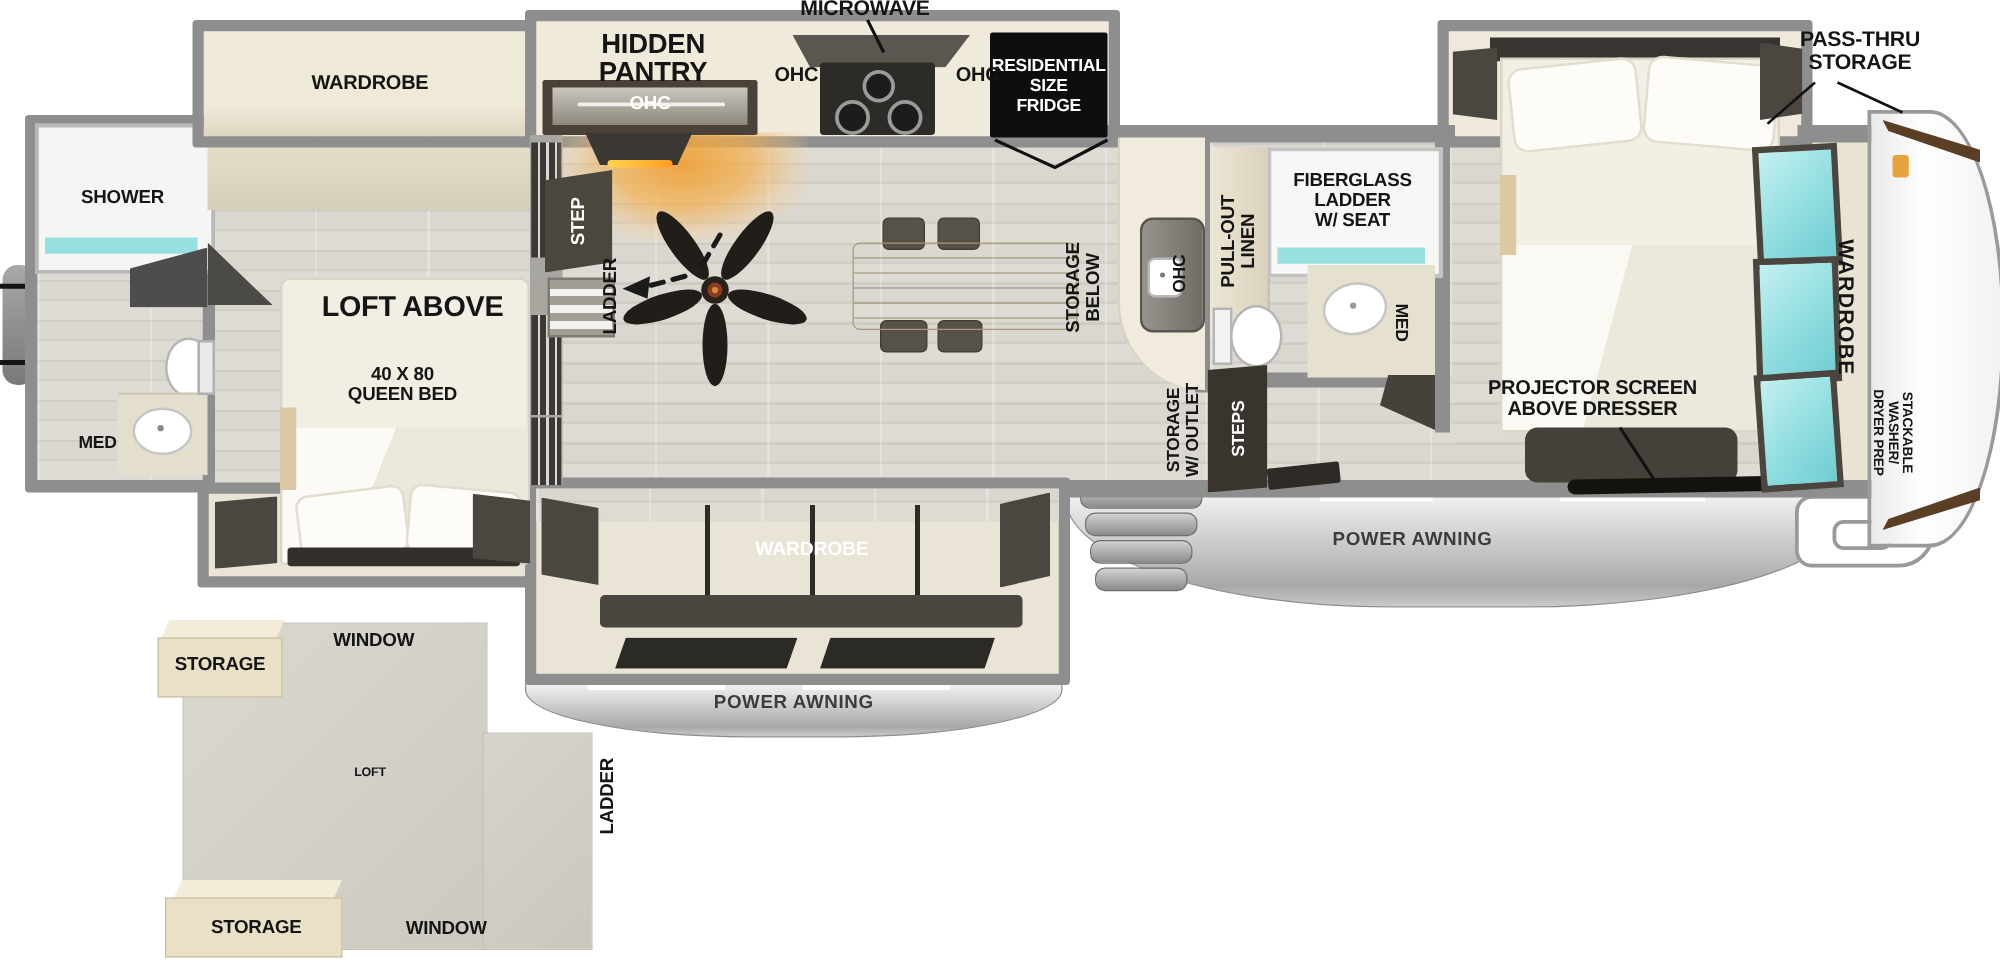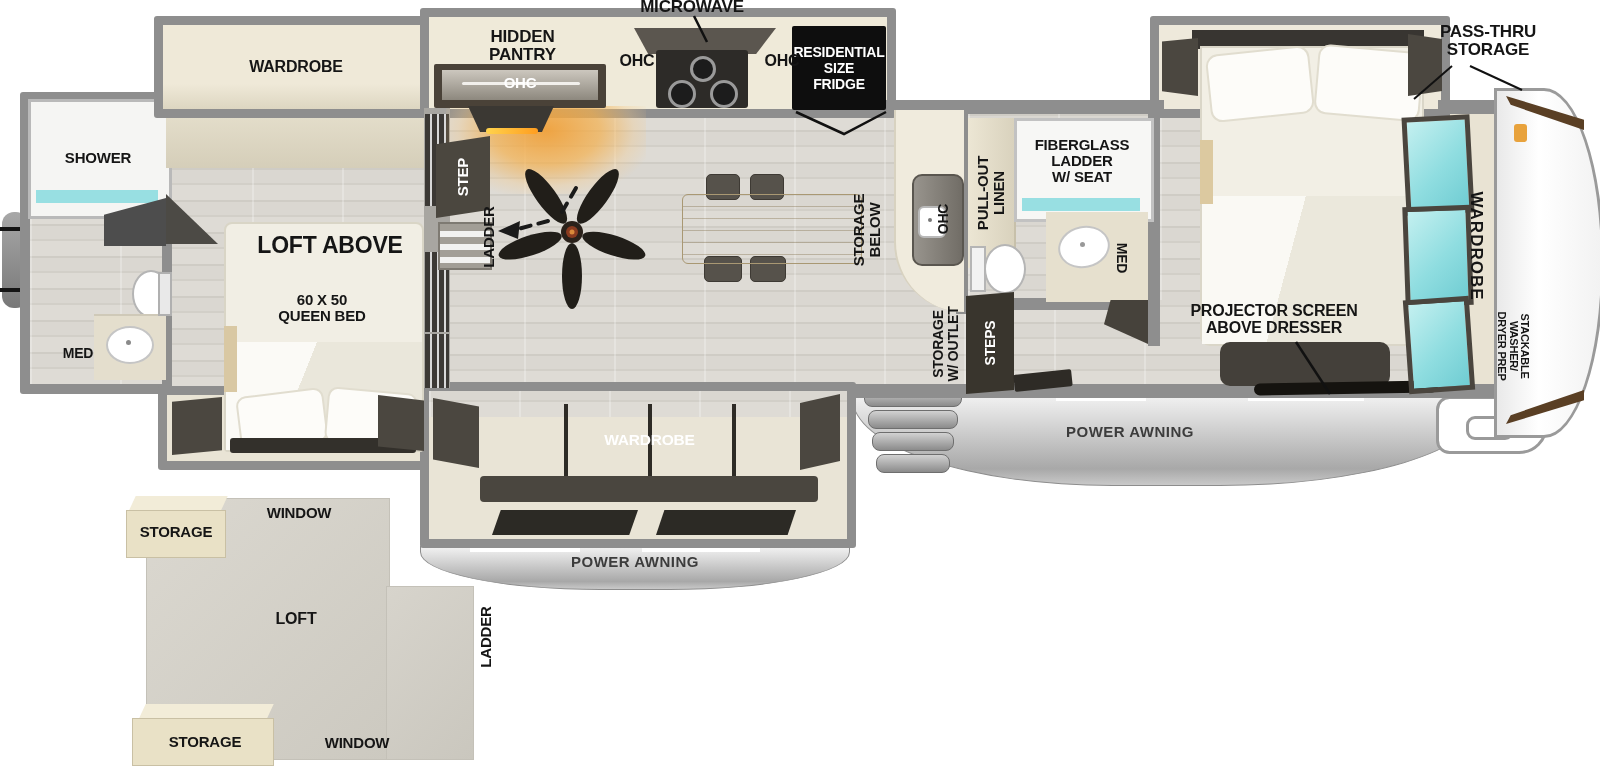--- a/index.html
+++ b/index.html
@@ -88,35 +88,35 @@
   <div class="dkwin" style="left:378px;top:395px;width:46px;height:56px;clip-path:polygon(0 0,100% 10%,100% 100%,0 92%);"></div>
 
   <div class="furn" style="left:224px;top:222px;width:196px;height:226px;background:#f1eee4;border:2px solid #d9d5c6;border-radius:8px 8px 4px 4px;">
     <div class="abs" style="left:0;top:52%;width:100%;height:48%;background:linear-gradient(112deg,#fbfaf6 0 38%,#eae7db 38% 98%);"></div>
   </div>
   <div class="furn" style="left:224px;top:326px;width:13px;height:66px;background:#d9c8a3;"></div>
   <div class="furn" style="left:238px;top:392px;width:84px;height:50px;background:#fdfcf9;border:2px solid #e1ddcf;border-radius:10px;transform:rotate(-7deg);"></div>
   <div class="furn" style="left:326px;top:390px;width:86px;height:52px;background:#fdfcf9;border:2px solid #e1ddcf;border-radius:10px;transform:rotate(5deg);"></div>
   <div class="furn" style="left:230px;top:438px;width:186px;height:15px;background:#33302b;border-radius:3px;"></div>
   <div class="lbl" style="left:240px;top:230px;width:180px;height:30px;font-size:23px;">LOFT ABOVE</div>
-  <div class="lbl" style="left:252px;top:288px;width:140px;height:40px;font-size:15px;">60 X 50
+  <div class="lbl" style="left:252px;top:288px;width:140px;height:40px;font-size:15px;">40 X 80
 QUEEN BED</div>
 
   <div class="abs" style="left:424px;top:108px;width:26px;height:280px;background:#a8a6a1;z-index:11;"></div>
   <div class="abs" style="left:425px;top:114px;width:24px;height:92px;background:repeating-linear-gradient(90deg,#3c3935 0 5px,#d8d8d8 5px 7px);z-index:12;"></div>
   <div class="abs" style="left:425px;top:252px;width:24px;height:80px;background:repeating-linear-gradient(90deg,#3c3935 0 5px,#d8d8d8 5px 7px);z-index:12;"></div>
   <div class="abs" style="left:425px;top:334px;width:24px;height:54px;background:repeating-linear-gradient(90deg,#3c3935 0 5px,#d8d8d8 5px 7px);z-index:12;"></div>
 
   <div class="slide" style="left:420px;top:8px;width:458px;height:92px;background:#efead9;"></div>
 
   <div class="furn" style="left:434px;top:64px;width:172px;height:44px;background:#4a4238;border-radius:2px;"></div>
   <div class="furn" style="left:442px;top:70px;width:156px;height:30px;background:linear-gradient(180deg,#ccc7be,#8d887e);"></div>
   <div class="furn" style="left:462px;top:82px;width:118px;height:3px;background:#f2f0ec;border-radius:2px;"></div>
   <div class="lbl white" style="left:470px;top:70px;width:100px;height:26px;font-size:15px;">OHC</div>
-  <div class="lbl" style="left:440px;top:26px;width:165px;height:40px;font-size:17px;">HIDDEN
+  <div class="lbl" style="left:440px;top:26px;width:165px;height:40px;font-size:22px;">HIDDEN
 PANTRY</div>
 
   <div class="furn" style="left:634px;top:28px;width:142px;height:26px;background:#5b564f;clip-path:polygon(0 0,100% 0,86% 100%,10% 100%);"></div>
   <div class="furn" style="left:656px;top:50px;width:92px;height:58px;background:#2d2b28;border-radius:3px;"></div>
   <div class="furn" style="left:690px;top:56px;width:20px;height:20px;border:3px solid #9a9a9a;background:#1c1c1c;border-radius:50%;"></div>
   <div class="furn" style="left:668px;top:80px;width:22px;height:22px;border:3px solid #9a9a9a;background:#1c1c1c;border-radius:50%;"></div>
   <div class="furn" style="left:710px;top:80px;width:22px;height:22px;border:3px solid #9a9a9a;background:#1c1c1c;border-radius:50%;"></div>
   <div class="lbl" style="left:606px;top:48px;width:62px;height:26px;font-size:16px;">OHC</div>
   <div class="lbl" style="left:748px;top:48px;width:68px;height:26px;font-size:16px;">OHC</div>
 
@@ -220,21 +220,21 @@
   <div class="lbl white" style="left:572px;top:428px;width:155px;height:24px;font-size:15.5px;">WARDROBE</div>
   <div class="furn" style="left:492px;top:510px;width:146px;height:25px;background:#2c2a25;clip-path:polygon(6% 0,100% 0,94% 100%,0 100%);"></div>
   <div class="furn" style="left:656px;top:510px;width:140px;height:25px;background:#2c2a25;clip-path:polygon(6% 0,100% 0,94% 100%,0 100%);"></div>
 
   <div class="abs" style="left:146px;top:498px;width:242px;height:260px;background:linear-gradient(135deg,#dbd8d0,#ccc9c0);border:1px solid #c4c1b8;z-index:4;"></div>
   <div class="abs" style="left:386px;top:586px;width:86px;height:172px;background:linear-gradient(135deg,#d7d4cc,#cac7be);border:1px solid #c4c1b8;z-index:4;"></div>
   <div class="abs" style="left:132px;top:496px;width:92px;height:16px;background:#f2ecd8;transform:skewX(-25deg);z-index:5;"></div>
   <div class="abs" style="left:126px;top:510px;width:98px;height:46px;background:#e9e1c6;border:1px solid #c9c0a4;z-index:5;"></div>
   <div class="lbl" style="left:130px;top:520px;width:92px;height:24px;font-size:15px;">STORAGE</div>
   <div class="lbl" style="left:254px;top:502px;width:90px;height:22px;font-size:15px;">WINDOW</div>
-  <div class="lbl" style="left:260px;top:606px;width:72px;height:26px;font-size:16px;">LOFT</div>
+  <div class="lbl" style="left:260px;top:606px;width:72px;height:26px;font-size:10px;">LOFT</div>
   <div class="lbl rotn90" style="left:440px;top:629px;width:92px;height:16px;font-size:15px;">LADDER</div>
   <div class="lbl" style="left:312px;top:732px;width:90px;height:22px;font-size:15px;">WINDOW</div>
   <div class="abs" style="left:142px;top:704px;width:128px;height:16px;background:#f2ecd8;transform:skewX(-25deg);z-index:5;"></div>
   <div class="abs" style="left:132px;top:718px;width:140px;height:46px;background:#e9e1c6;border:1px solid #c9c0a4;z-index:5;"></div>
   <div class="lbl" style="left:150px;top:730px;width:110px;height:24px;font-size:15px;">STORAGE</div>
 
   <svg class="overlay" width="1600" height="773" viewBox="0 0 1600 773">
 
     <g transform="translate(572,232)">
       <g fill="#211e19">

